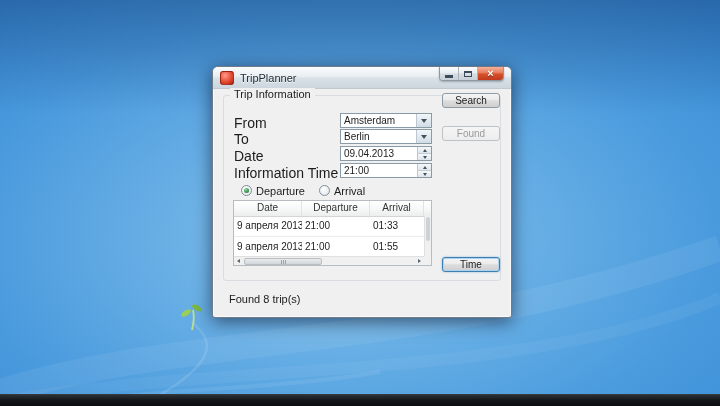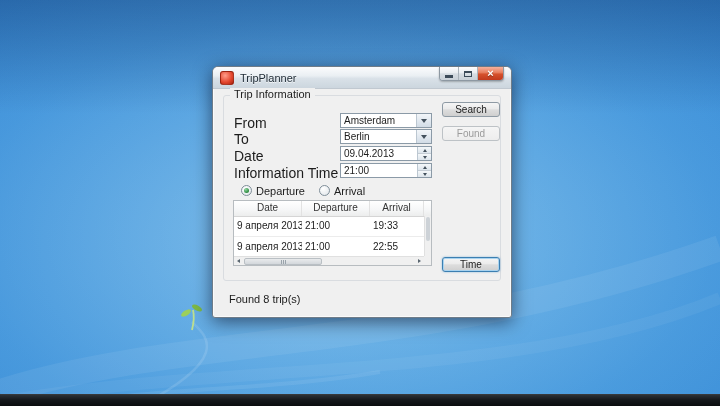--- a/index.html
+++ b/index.html
@@ -196,26 +196,26 @@
       <div class="thead">
         <div class="th c0">Date</div>
         <div class="th c1">Departure</div>
         <div class="th c2">Arrival</div>
         <div class="th cfill"></div>
       </div>
       <div class="tbody">
         <div class="tr">
           <div class="td c0">9 апреля 2013 г.</div>
           <div class="td c1">21:00</div>
-          <div class="td c2">19:33</div>
+          <div class="td c2">01:33</div>
         </div>
         <div class="tr">
           <div class="td c0">9 апреля 2013 г.</div>
           <div class="td c1">21:00</div>
-          <div class="td c2">22:55</div>
+          <div class="td c2">01:55</div>
         </div>
       </div>
       <div class="vscroll">
         <div class="vthumb"></div>
       </div>
       <div class="hscroll">
         <span class="harrow">
             <i class="tri-left"></i>
           </span>
         <div class="hthumb">
@@ -223,21 +223,21 @@
           <span class="grip"></span>
           <span class="grip"></span>
         </div>
         <span class="harrow" style="position:absolute;right:0">
             <i class="tri-right"></i>
           </span>
       </div>
       <div class="scorner"></div>
     </div>
 
-    <div class="btn" style="top:35px">Search</div>
+    <div class="btn" style="top:26px">Search</div>
     <div class="btn disabled" style="top:59px">Found</div>
     <div class="btn focused" style="top:190px">Time</div>
 
     <span class="status">Found 8 trip(s)</span>
 
   </div>
 
   <div class="taskbar"></div>
 
 </div>

